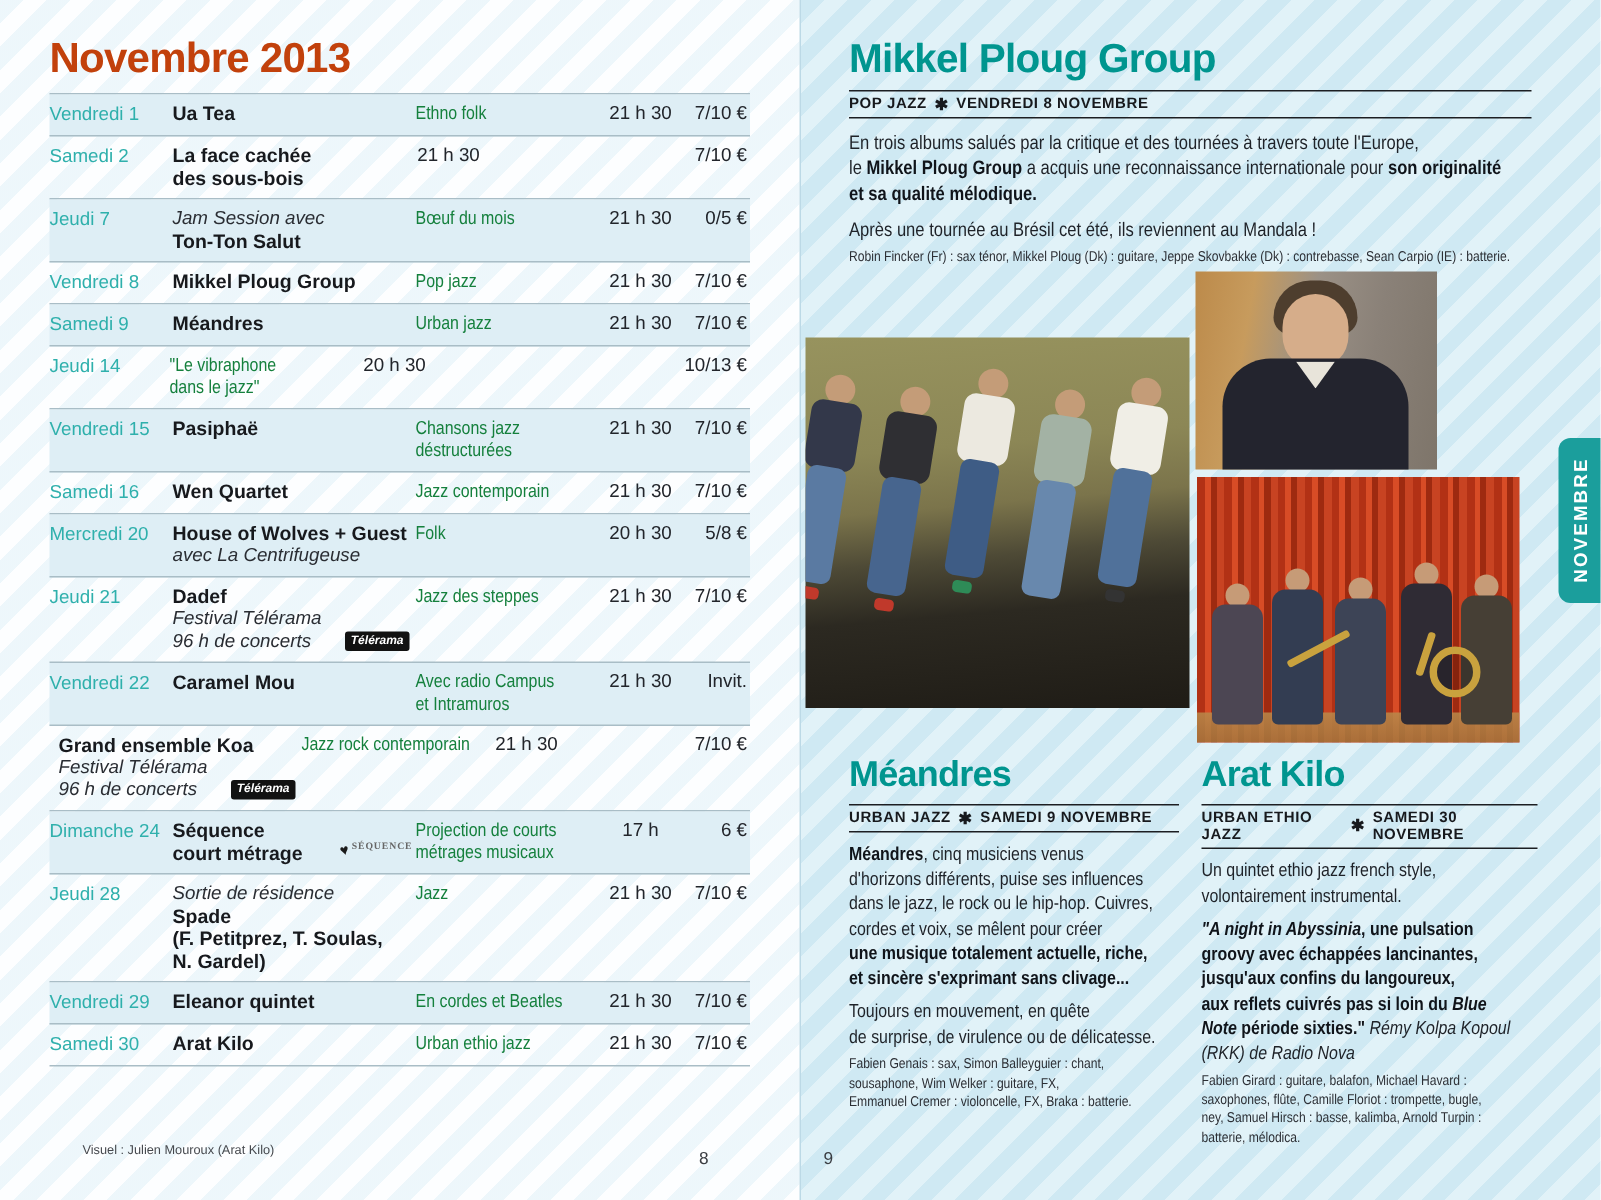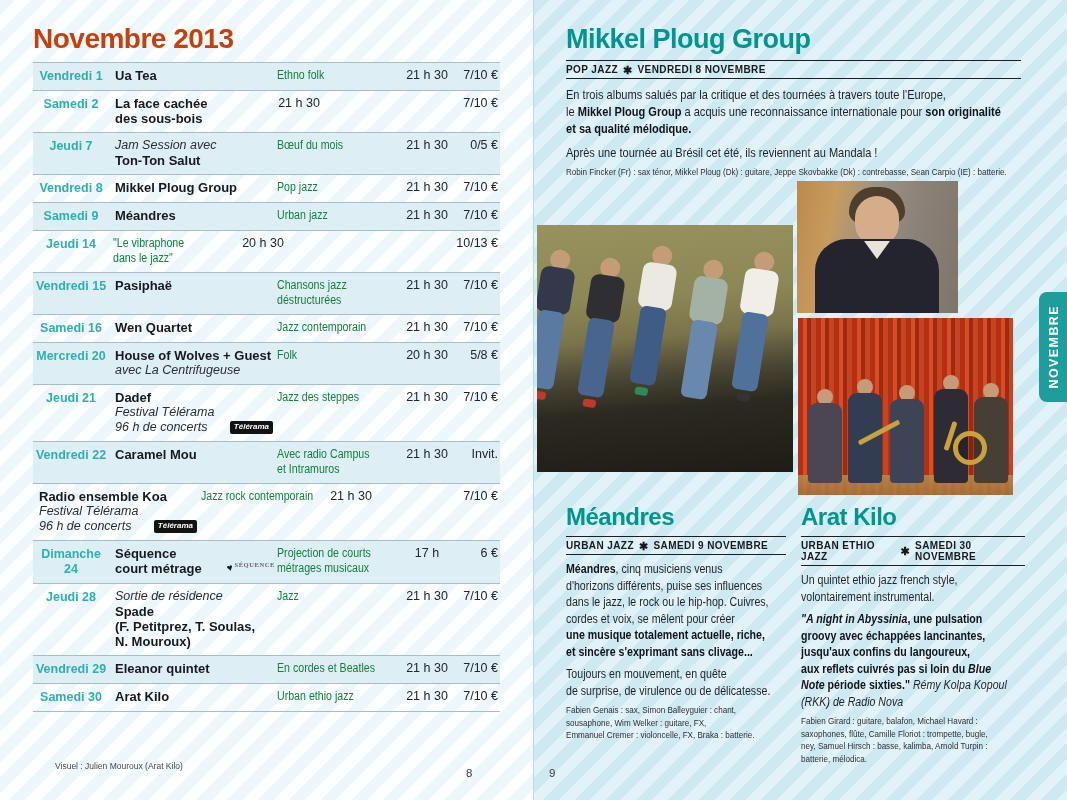--- a/index.html
+++ b/index.html
@@ -13,21 +13,21 @@
     background:repeating-linear-gradient(135deg,rgba(201,230,242,.30) 0 11px,rgba(255,255,255,0) 11px 22px);}
   .page-right{position:absolute;left:533px;top:0;width:534px;height:800px;
     background:repeating-linear-gradient(135deg,#cfe9f3 0 11px,#e1f2f8 11px 22px);
     border-left:1px solid #bcd9e6;}
   
   .title{position:absolute;left:33px;top:22px;margin:0;font-size:28px;line-height:34px;
     font-weight:600;color:#c2410c;letter-spacing:-.5px;}
   .events-table{position:absolute;left:33px;top:62px;width:467px;border-top:1px solid #a9bdc6;}
   .row{display:flex;border-bottom:1px solid #a9bdc6;padding:5px 0 6px;}
   .row.shaded{background:#deeef5;}
-  .col-day{width:76px;text-align:center;color:#2fb0ac;font-weight:bold;font-size:12.5px;line-height:15px;padding-top:1px;}
+  .col-day{width:76px;text-align:left;color:#2fb0ac;font-weight:normal;font-size:12.5px;line-height:15px;padding-top:1px;}
   .col-artist{width:158px;margin-left:6px;font-size:13px;line-height:15px;}
   .nline{position:relative;}
   .nline.bd{font-weight:bold;color:#17191d;}
   .nline.it{font-style:italic;font-size:12.5px;color:#2a2d33;}
   .col-genre{width:124px;margin-left:4px;font-size:12.5px;line-height:15px;color:#15803d;}
   .col-genre .cond{white-space:pre-line;}
   .col-time{width:52px;text-align:center;font-size:12.5px;line-height:15px;}
   .col-price{flex:1;text-align:right;font-size:12.5px;line-height:15px;padding-right:2px;}
   .cond{transform:scaleX(.85);transform-origin:0 0;width:117.6%;}
   .badge-telerama{position:absolute;right:0;top:1px;background:#121212;color:#fff;font-style:italic;
@@ -226,21 +226,21 @@
     <div class="col-genre">
           <div class="cond">Avec radio Campus
 et Intramuros</div>
         </div>
     <div class="col-time">21 h 30</div>
     <div class="col-price">Invit.</div>
   </div>
 
   <div class="row">
     <div class="col-artist">
-          <div class="nline bd">Radio ensemble Koa</div>
+          <div class="nline bd">Grand ensemble Koa</div>
           <div class="nline it">Festival Télérama</div>
           <div class="nline it">96 h de concerts<span class="badge-telerama">Télérama</span></div>
         </div>
     <div class="col-genre">
           <div class="cond">Jazz rock contemporain</div>
         </div>
     <div class="col-time">21 h 30</div>
     <div class="col-price">7/10 €</div>
   </div>
 
@@ -257,21 +257,21 @@
     <div class="col-time">17 h</div>
     <div class="col-price">6 €</div>
   </div>
 
   <div class="row">
     <div class="col-day">Jeudi 28</div>
     <div class="col-artist">
           <div class="nline it">Sortie de résidence</div>
           <div class="nline bd">Spade</div>
           <div class="nline bd">(F. Petitprez, T. Soulas,</div>
-          <div class="nline bd">N. Mouroux)</div>
+          <div class="nline bd">N. Gardel)</div>
         </div>
     <div class="col-genre">
           <div class="cond">Jazz</div>
         </div>
     <div class="col-time">21 h 30</div>
     <div class="col-price">7/10 €</div>
   </div>
 
   <div class="row shaded">
     <div class="col-day">Vendredi 29</div>

